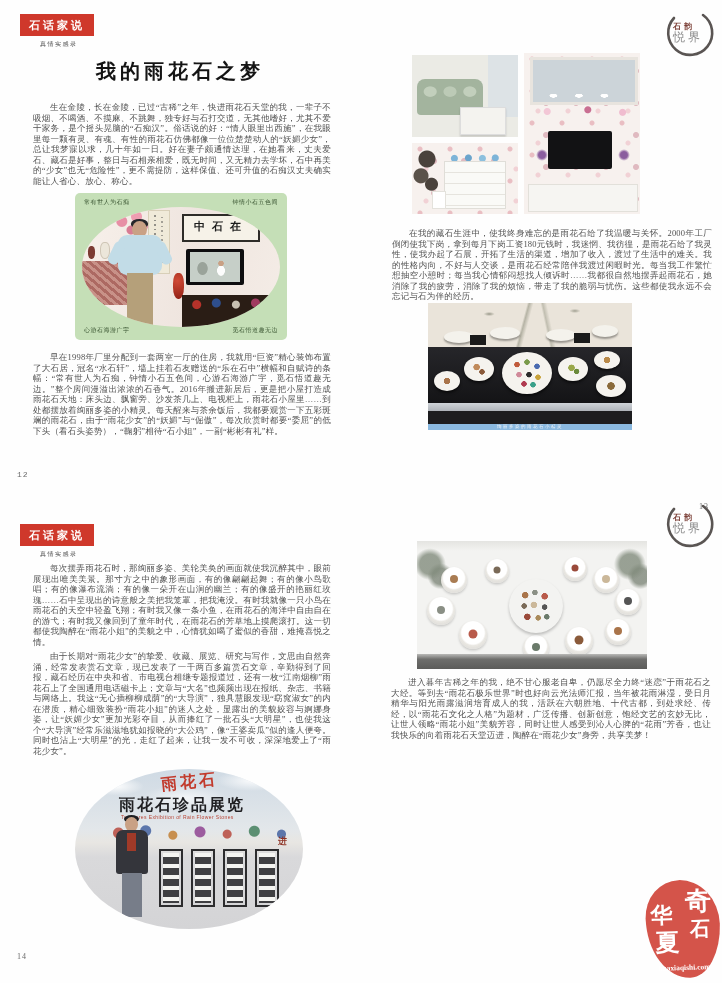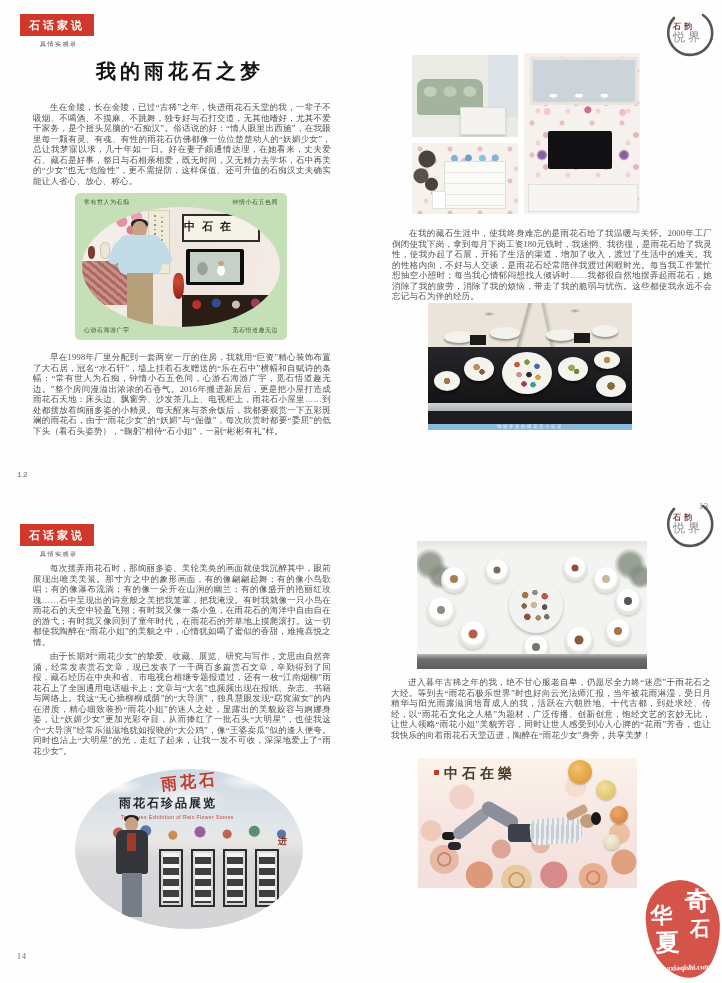--- a/index.html
+++ b/index.html
@@ -44,21 +44,21 @@
   .ov-vases{position:absolute;left:2px;top:34px;width:60px;height:18px;}
   .ov-vases span{position:absolute;bottom:0;border-radius:40% 40% 45% 45%;}
   .ov-cloth{position:absolute;left:0;top:54px;width:64px;height:44px;
     background:repeating-linear-gradient(40deg,#a0524b 0 3px,#c08177 3px 6px);opacity:.85;}
   .ov-scroll{position:absolute;left:66px;top:3px;width:20px;height:62px;background:#f0ead9;
     border:1px solid #d8cfb8;
     background-image:repeating-linear-gradient(180deg,rgba(70,70,70,.55) 0 1.5px,transparent 1.5px 4.5px),
       repeating-linear-gradient(180deg,rgba(70,70,70,.45) 0 1.5px,transparent 1.5px 4.5px);
     background-size:2px 52px,2px 46px;background-position:5px 4px,12px 6px;background-repeat:no-repeat;}
   .ov-plaque{position:absolute;left:100px;top:7px;width:74px;height:24px;background:#f6f2e8;
-    border:2px solid #2e2c28;text-align:left;font-weight:bold;font-size:11px;line-height:20px;
+    border:2px solid #2e2c28;text-align:center;font-weight:bold;font-size:11px;line-height:20px;
     letter-spacing:7px;color:#1c1c1c;}
   .ov-tv{position:absolute;left:104px;top:42px;width:58px;height:36px;background:#0d0d0f;border-radius:2px;}
   .ov-screen{position:absolute;left:4px;top:3px;right:4px;bottom:3px;background:#c6cfc8;
     background-image:radial-gradient(circle at 62% 38%,#c9a185 2.5px,transparent 3px),
       radial-gradient(ellipse 6px 8px at 62% 62%,#fdfdfd 60%,transparent 70%),
       radial-gradient(ellipse 8px 10px at 25% 55%,#9aa39a 60%,transparent 70%);}
   .ov-vase-red{position:absolute;left:91px;top:66px;width:11px;height:26px;
     background:radial-gradient(circle at 40% 30%,#d04a36,#8e1f14);border-radius:40% 40% 45% 45%;}
   .ov-table{position:absolute;left:100px;top:88px;width:98px;height:32px;background:#2a1d15;
     background-image:radial-gradient(circle at 15% 30%,#b5322a 4px,transparent 5px),
@@ -139,21 +139,21 @@
   .excircle{position:absolute;left:75px;top:278px;width:228px;height:160px;border-radius:50%;
     overflow:hidden;margin:0;
     background:linear-gradient(180deg,#cfdae4 0%,#e3e7ea 38%,#e8e6e2 46%,#d9d9db 55%,#d4d4d6 100%);}
   .ex-clouds{position:absolute;left:0;top:0;width:100%;height:60%;
     background-image:radial-gradient(ellipse 40px 13px at 18% 18%,rgba(255,255,255,.95),transparent 70%),
       radial-gradient(ellipse 52px 15px at 78% 12%,rgba(255,255,255,.9),transparent 70%),
       radial-gradient(ellipse 60px 18px at 48% 30%,rgba(255,255,255,.7),transparent 70%);}
   .ex-calli{position:absolute;left:86px;top:3px;font-weight:bold;font-size:16px;color:#c23a2c;
     letter-spacing:3px;transform:rotate(-6deg);}
   .ex-title{position:absolute;left:44px;top:26px;width:184px;font-family:Liberation Serif, serif;
-    font-weight:900;font-size:12px;color:#1f1f22;letter-spacing:2px;}
+    font-weight:900;font-size:16px;color:#1f1f22;letter-spacing:2px;}
   .ex-sub{position:absolute;left:46px;top:45px;font-family:"Liberation Sans",sans-serif;
     font-size:5px;color:#b84435;letter-spacing:.4px;}
   .ex-band{position:absolute;left:28px;top:53px;width:194px;height:22px;opacity:.8;
     background-image:radial-gradient(circle at 8% 50%,#b54034 5px,transparent 6px),
       radial-gradient(circle at 22% 40%,#3a5a9c 5px,transparent 6px),
       radial-gradient(circle at 36% 60%,#c07a2a 4px,transparent 5px),
       radial-gradient(circle at 50% 45%,#8a3a8c 5px,transparent 6px),
       radial-gradient(circle at 64% 55%,#b54034 4px,transparent 5px),
       radial-gradient(circle at 78% 42%,#3a7a54 5px,transparent 6px),
       radial-gradient(circle at 92% 55%,#3a5a9c 4px,transparent 5px);}
@@ -441,41 +441,20 @@
         </div>
       <div class="bowl" style="left:106px;top:94px;width:26px;height:26px;">
           <span class="bdot" style="width:8px;height:8px;background:#6a7a6a;"></span>
         </div>
       <div class="cplate"></div>
       <div class="sill-base"></div>
     </figure>
 
     <p class="para" style="left:391px;top:186px;width:320px;">进入暮年古稀之年的我，绝不甘心服老自卑，仍愿尽全力终“迷恋”于雨花石之大经。等到去“雨花石极乐世界”时也好向云光法师汇报，当年被花雨淋湿，受日月精华与阳光雨露滋润培育成人的我，活跃在六朝胜地、十代古都，到处求经、传经，以“雨花石文化之人格”为题材，广泛传播、创新创意，饱经文艺的玄妙无比，让世人领略“雨花小姐”美貌芳容，同时让世人感受到沁人心脾的“花雨”芳香，也让我快乐的向着雨花石天堂迈进，陶醉在“雨花少女”身旁，共享美梦！</p>
 
-    <figure class="artwork">
-      <div class="art-stones"></div>
-      <div class="art-rings"></div>
-      <div class="art-seal-dot"></div>
-      <div class="art-title">中石在樂</div>
-      <div class="art-stone-r" style="left:150px;top:2px;width:24px;height:24px;background:radial-gradient(circle at 40% 35%,#f0c46a,#d89032);"></div>
-      <div class="art-stone-r" style="left:178px;top:22px;width:20px;height:20px;background:radial-gradient(circle at 40% 35%,#f2e0a0,#d8b85a);"></div>
-      <div class="art-stone-r" style="left:192px;top:48px;width:18px;height:18px;background:radial-gradient(circle at 40% 35%,#eda868,#cf7a3a);"></div>
-      <div class="art-stone-r" style="left:186px;top:76px;width:16px;height:16px;background:radial-gradient(circle at 40% 35%,#f6efe0,#d8c8a8);"></div>
-      <div class="art-man">
-        <div class="am-sock1"></div>
-        <div class="am-sock2"></div>
-        <div class="am-shin"></div>
-        <div class="am-thigh"></div>
-        <div class="am-shorts"></div>
-        <div class="am-torso"></div>
-        <div class="am-arm"></div>
-        <div class="am-head"></div>
-        <div class="am-hair"></div>
-      </div>
-    </figure>
 
 
     <div class="seal">
       <span class="s-qi">奇</span>
       <span class="s-hua">华</span>
       <span class="s-shi">石</span>
       <span class="s-xia">夏</span>
       <span class="s-url">huaxiaqishi.com</span>
     </div>
   </section>

